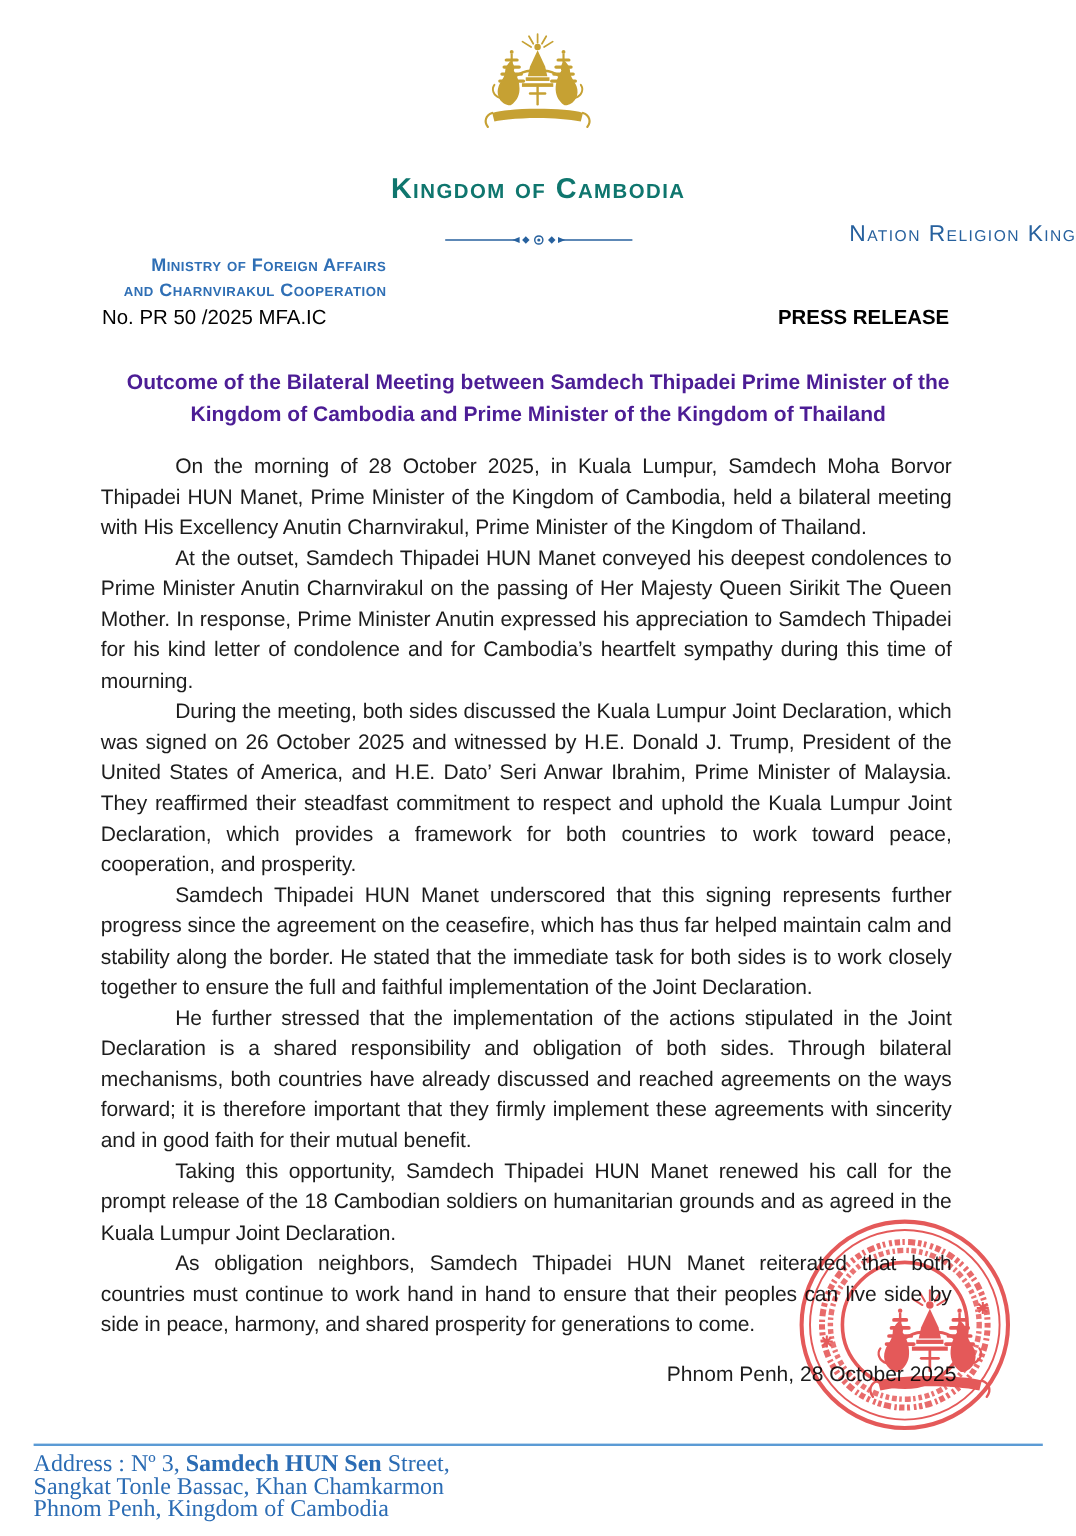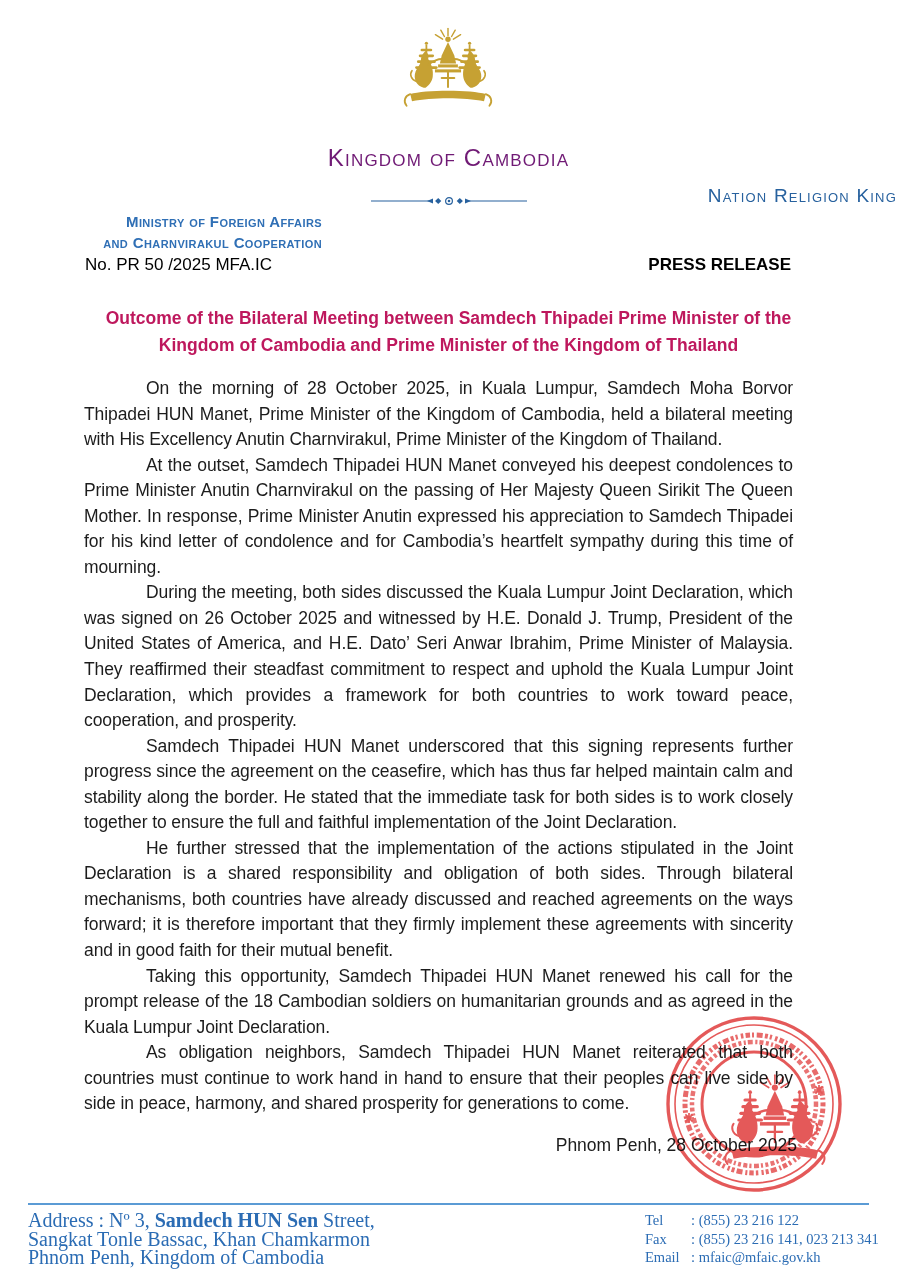--- a/index.html
+++ b/index.html
@@ -4,38 +4,38 @@
 <style>
   html,body{margin:0;padding:0;background:#ffffff;}
   #page{
     position:relative;width:897px;height:1280px;background:#ffffff;
     font-family:"Liberation Sans",sans-serif;color:#1c1c1c;overflow:hidden;
   }
   
   .arms-gold{position:absolute;left:394px;top:16px;width:108px;height:122px;color:#c6a133;}
   .kingdom-title{
     position:absolute;left:0;right:0;top:144px;text-align:center;
-    font-variant:small-caps;font-weight:400;font-size:24px;letter-spacing:1.2px;color:#701a75;
+    font-variant:small-caps;font-weight:700;font-size:24px;letter-spacing:1.2px;color:#0f766e;
   }
   .motto{
     position:absolute;left:0;right:0;top:170px;text-align:right;
     font-variant:small-caps;font-weight:400;font-size:19px;letter-spacing:1.2px;color:#27619e;margin-top:15px;
   }
   .hdr-divider{position:absolute;left:0;right:0;top:193px;text-align:center;}
   .ministry{
     position:absolute;left:18px;top:211px;width:304px;text-align:right;
     font-variant:small-caps;font-weight:700;font-size:15px;letter-spacing:.4px;
     line-height:21px;color:#2f6fb5;
   }
   .doc-number{position:absolute;left:85px;top:255px;font-size:17px;color:#000;}
   .doc-type{position:absolute;right:106px;top:255px;font-size:17px;color:#000;font-weight:bold;}
   
   .doc-title{
     position:absolute;left:0;right:0;top:305px;margin:0 auto;width:700px;
-    text-align:center;font-weight:700;font-size:17.5px;line-height:27px;color:#be185d;
+    text-align:center;font-weight:700;font-size:17.5px;line-height:27px;color:#4c1d95;
   }
   .doc-body{
     position:absolute;left:84px;top:376px;width:709px;
     font-size:17.5px;line-height:25.55px;letter-spacing:-0.1px;color:#1c1c1c;
   }
   .para{margin:0;text-indent:62px;text-align:justify;}
   .b{font-weight:400;}
   .dateline{
     position:absolute;right:100px;top:1135px;font-size:17.5px;color:#1c1c1c;
   }
@@ -187,28 +187,14 @@
   </svg>
 
   <div class="footer-rule"></div>
 
   <div class="footer-left">
     <div><span>Address : Nº 3, </span><span class="fb">Samdech HUN Sen</span><span> Street,</span></div>
     <div>Sangkat Tonle Bassac, Khan Chamkarmon</div>
     <div>Phnom Penh, Kingdom of Cambodia</div>
   </div>
 
-  <div class="footer-right">
-    <div class="contact-row">
-      <span class="contact-label">Tel</span>
-      <span>: (855) 23 216 122</span>
-    </div>
-    <div class="contact-row">
-      <span class="contact-label">Fax</span>
-      <span>: (855) 23 216 141, 023 213 341</span>
-    </div>
-    <div class="contact-row">
-      <span class="contact-label">Email</span>
-      <span>: mfaic@mfaic.gov.kh</span>
-    </div>
-  </div>
 
 </div>
 
 </body></html>

